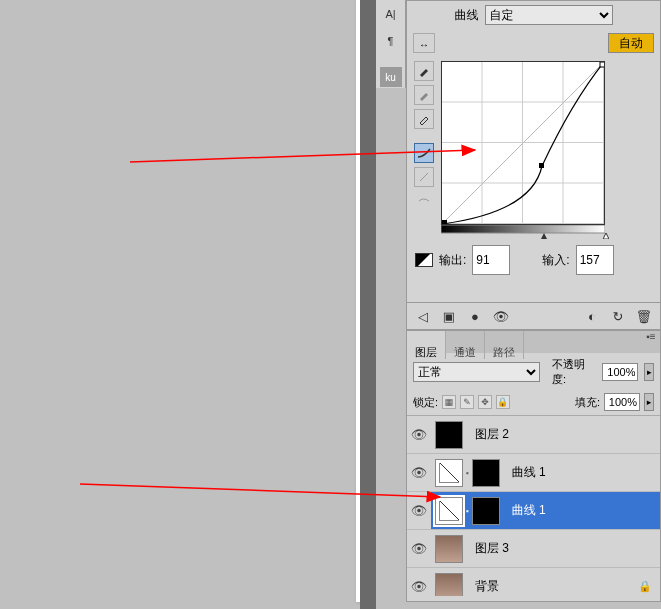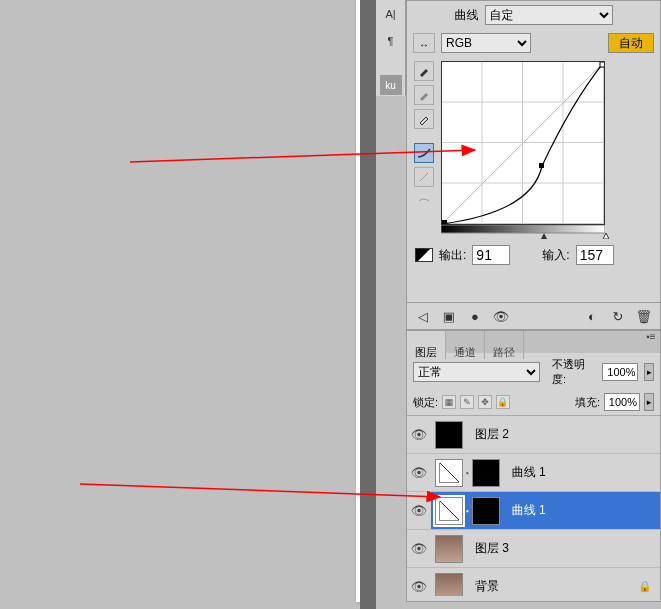--- a/index.html
+++ b/index.html
@@ -5,38 +5,38 @@
 * { box-sizing: border-box; margin: 0; padding: 0; font-family: "Microsoft YaHei", sans-serif; }
 body { width: 661px; height: 609px; background: #c0c0c0; position: relative; overflow: hidden; }
 
 .canvas { position: absolute; left: 0; top: 0; width: 356px; height: 602px; background: #c0c0c0; }
 .canvas-edge { position: absolute; left: 356px; top: 0; width: 4px; height: 602px; background: #fff; box-shadow: 2px 0 4px rgba(0,0,0,0.3); }
 
 .gray-col { position: absolute; left: 360px; top: 0; width: 16px; height: 609px; background: #6a6a6a; }
 
 .vtoolbar { position: absolute; left: 376px; top: 0; width: 30px; background: #d4d4d4; border-right: 1px solid #9a9a9a; }
 .vtoolbar .btn { width: 28px; height: 26px; margin: 1px auto; background: #d4d4d4; border: 1px solid transparent; display: flex; align-items: center; justify-content: center; font-size: 11px; color: #333; }
-.vtoolbar .btn.ku { background: #9a9a9a; border-radius: 0; color: #fff; font-size: 10px; width: 22px; height: 20px; margin-top: 10px; }
+.vtoolbar .btn.ku { background: #9a9a9a; border-radius: 0; color: #fff; font-size: 10px; width: 22px; height: 20px; margin-top: 2px; }
 
 .curves-panel { position: absolute; left: 406px; top: 0; width: 255px; height: 310px; background: #d4d4d4; border: 1px solid #9a9a9a; }
 .row { display: flex; align-items: center; gap: 6px; padding: 4px 6px; font-size: 12px; justify-content: center; }
 .row select { height: 20px; background: #e8e8e8; border: 1px solid #888; font-size: 12px; }
 .row .auto-btn { background: #eab308; border: 1px solid #888; height: 20px; padding: 0 10px; font-size: 12px; }
 
 .curvebody { display: flex; gap: 6px; padding: 4px 6px; }
 .ctool { width: 22px; display: flex; flex-direction: column; gap: 4px; align-items: center; }
 .ctool .cbtn { width: 20px; height: 20px; border: 1px solid #aaa; background: #d4d4d4; display: flex; align-items: center; justify-content: center; font-size: 11px; }
 .ctool .cbtn.sel { background: #a8c5e6; border: 1px solid #3a6ea5; }
 
 .grid { position: relative; width: 164px; height: 164px; background: #fff; border: 1px solid #333; }
 .grid::before { content: ""; position: absolute; inset: 0; background-image: linear-gradient(#ccc 1px, transparent 1px), linear-gradient(90deg, #ccc 1px, transparent 1px); background-size: 40.5px 40.5px; background-position: -1px -1px; }
 .grid svg { position: absolute; inset: 0; }
 
 .iorow { display: flex; align-items: center; gap: 6px; padding: 6px 8px; font-size: 12px; }
-.iorow input { width: 38px; height: 20px; border: 1px solid #888; font-size: 14px; padding: 0 3px; background: #fff; }
+.iorow input { width: 38px; height: 30px; border: 1px solid #888; font-size: 12px; padding: 0 3px; background: #fff; }
 .iorow .swatch { width: 18px; height: 14px; background: linear-gradient(135deg, #000 49%, #fff 51%); border: 1px solid #333; }
 
 .mid-bar { position: absolute; left: 406px; top: 302px; width: 255px; height: 28px; background: #d4d4d4; border: 1px solid #9a9a9a; display: flex; align-items: center; gap: 10px; padding: 0 8px; }
 .mid-bar .ic { width: 16px; height: 16px; display: flex; align-items: center; justify-content: center; font-size: 13px; color: #333; }
 
 .layers-panel { position: absolute; left: 406px; top: 330px; width: 255px; height: 272px; background: #d4d4d4; border: 1px solid #9a9a9a; }
 .tabs { display: flex; background: #c0c0c0; height: 22px; }
 .tabs .tab { padding: 14px 8px; font-size: 11px; color: #444; border-right: 1px solid #aaa; }
 .tabs .tab.act { background: #d4d4d4; color: #000; }
 .tabs .menu { margin-left: auto; width: 18px; text-align: center; font-size: 10px; color: #444; }
@@ -86,21 +86,20 @@
 </div>
 
 <div class="curves-panel">
   <div class="row">
     <span>曲线</span>
     <select style="width:128px"><option>自定</option></select>
   </div>
 
   <div class="row">
     <span class="cbtn" style="width:22px;height:20px;border:1px solid #aaa;display:flex;align-items:center;justify-content:center;font-size:10px">↔</span>
-    <select style="width:90px"><option>RGB</option></select>
     <span style="flex:1"></span>
     <button class="auto-btn">自动</button>
   </div>
 
   <div class="curvebody">
     <div class="ctool">
       <div class="cbtn">
           <svg width="12" height="12">
             <path d="M2 10 L8 4 L10 6 L4 12 Z" fill="#333"></path>
           </svg>

